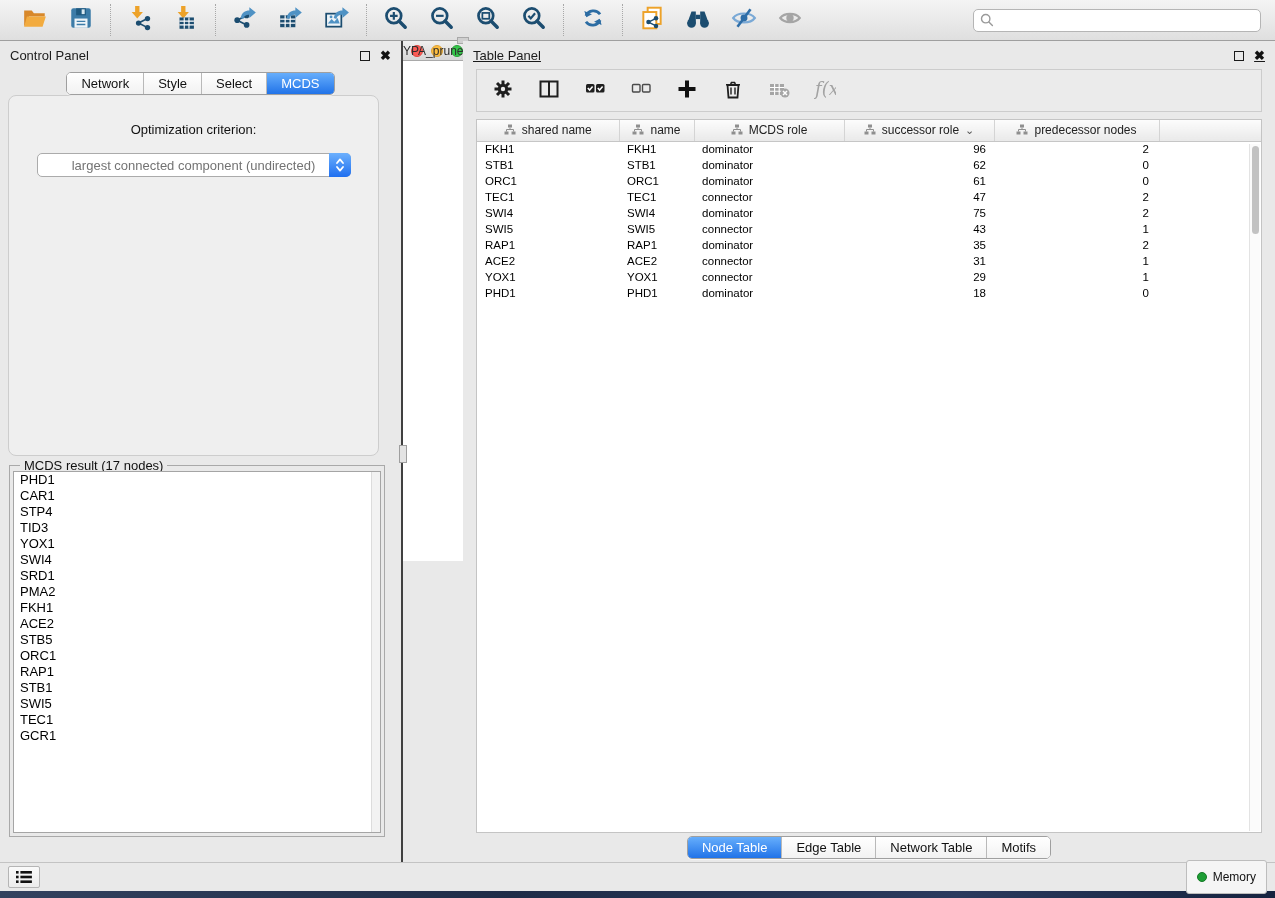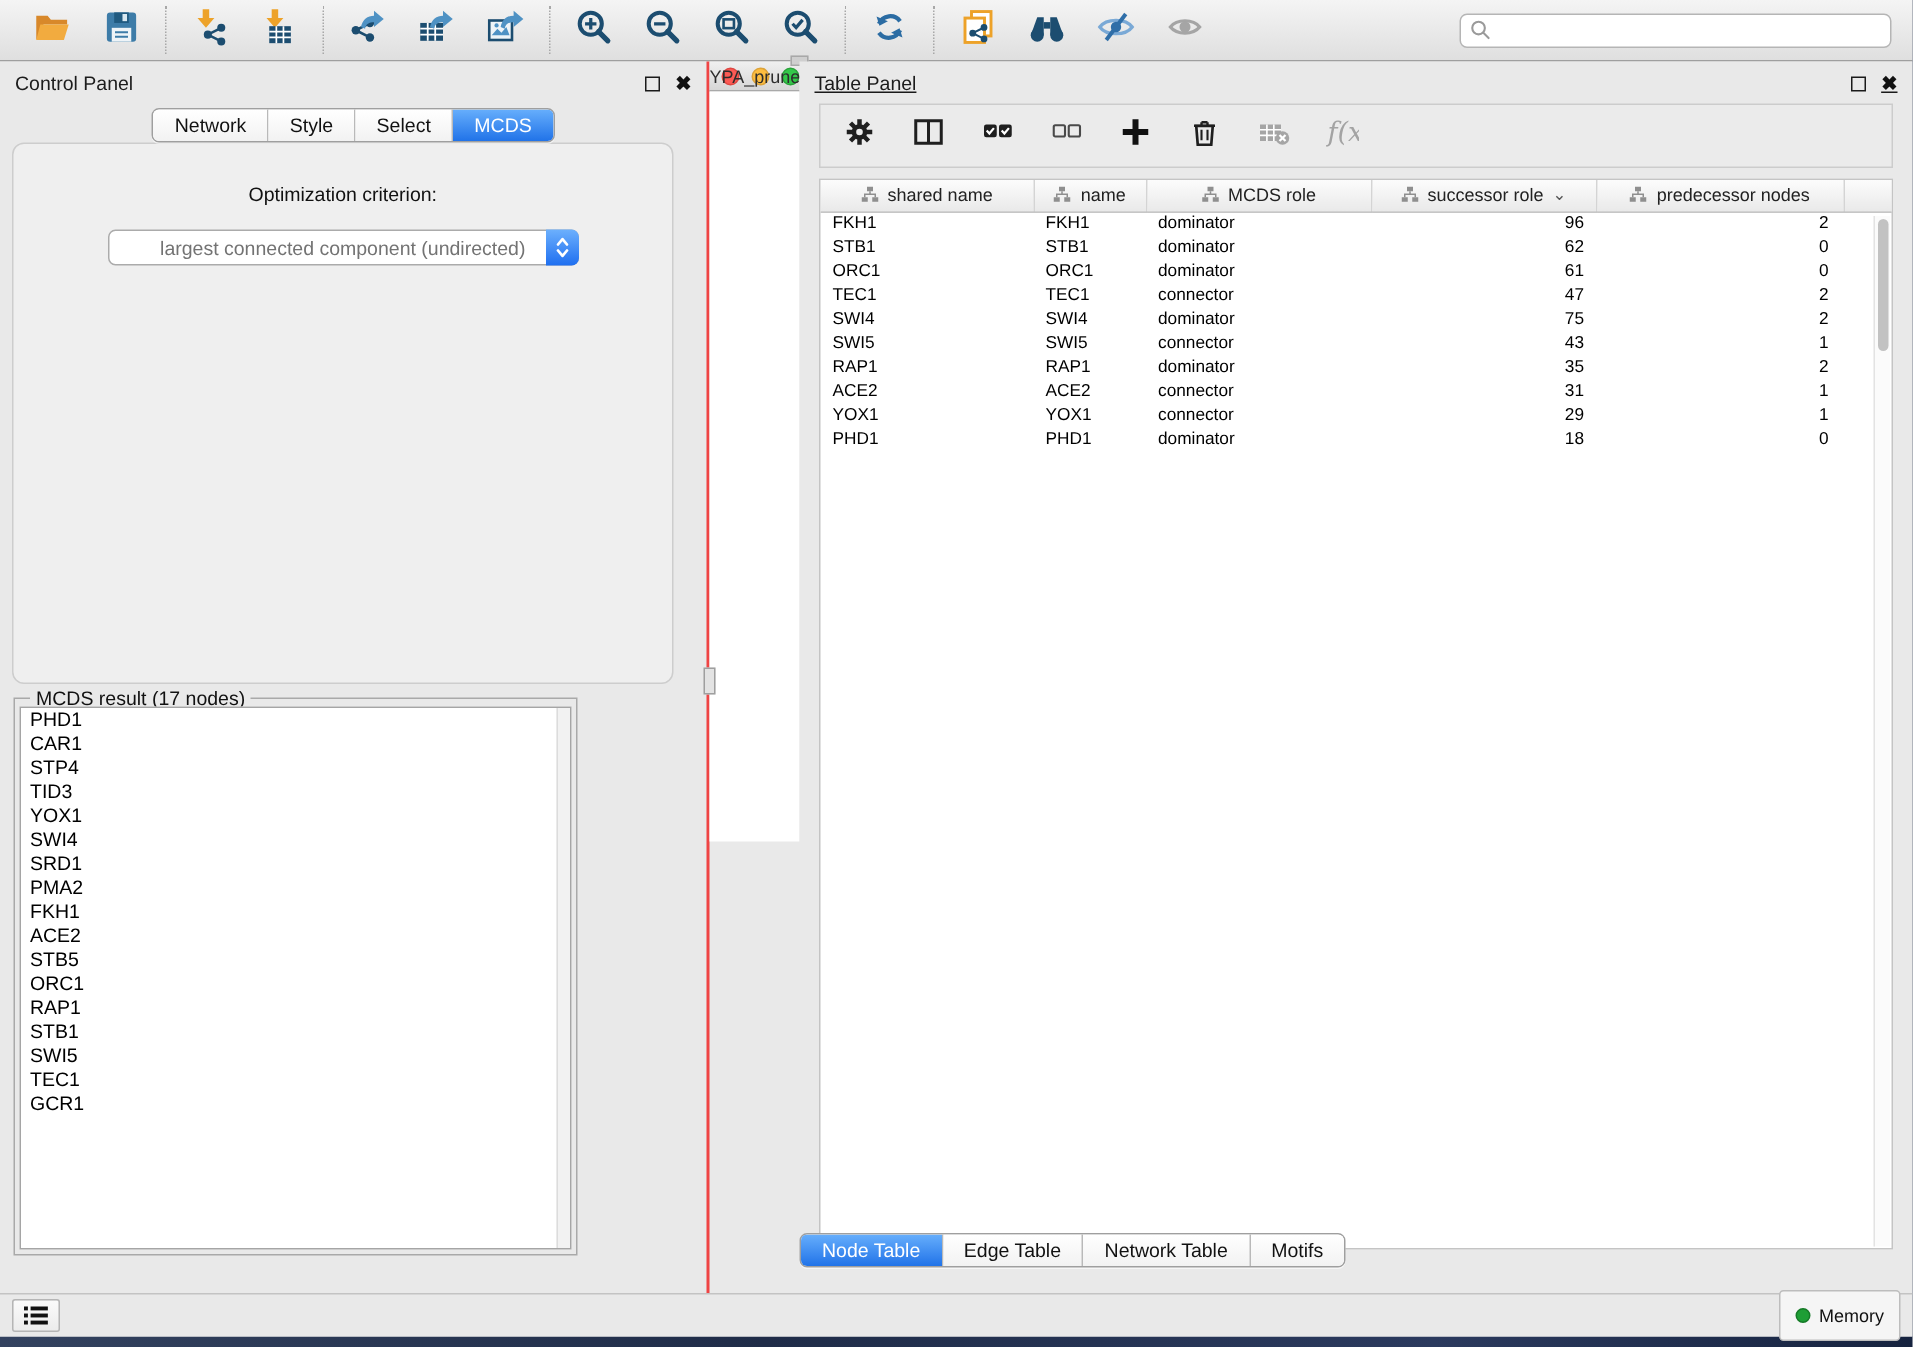--- a/index.html
+++ b/index.html
@@ -26,21 +26,21 @@
   .search-wrap input {
     width:288px; height:23px; border:1px solid #b5b5b5; border-radius:5px;
     background:#fff; padding:0 6px 0 26px; font-size:12px; outline:none;
   }
   .search-icon { position:absolute; left:7px; top:4px; width:14px; height:14px; }
 
   
   .main { position:absolute; left:0; top:41px; right:0; bottom:29px; display:flex; }
 
   
-  .control-panel { width:473px; background:#e9e9e9; border-right:2px solid #ef4444; position:relative; flex:none; }
+  .control-panel { width:403px; background:#e9e9e9; border-right:2px solid #404040; position:relative; flex:none; }
   .panel-titlebar { display:flex; align-items:center; padding:7px 10px 0 10px; font-size:13px; color:#1c1c1c; }
   .panel-winbtns { margin-left:auto; display:flex; gap:10px; align-items:center; }
   .winbtn-float { width:10px; height:10px; border:1.6px solid #1a1a1a; display:inline-block; }
   .winbtn-close { font-size:13px; font-weight:bold; color:#111; line-height:10px; }
   .cp-tabs { position:absolute; left:0; right:0; top:31px; display:flex; justify-content:center; z-index:3; }
   .seg { display:flex; border:1px solid #9f9f9f; border-radius:5px; overflow:hidden; background:#fff; height:23px; box-shadow:0 1px 0 rgba(255,255,255,.6); }
   .seg .seg-item {
     padding:0 14px; font-size:13px; display:flex; align-items:center; background:linear-gradient(#ffffff,#f2f2f2);
     border-right:1px solid #b9b9b9; color:#111; cursor:default; white-space:nowrap;
   }
@@ -131,21 +131,21 @@
   .th-tree-icon svg { width:12px; height:12px; display:block; }
   .sort-chev { color:#555; font-size:11px; line-height:8px; }
   table.node-table td {
     height:16px; font-size:11.5px; color:#000; padding:0 8px;
     white-space:nowrap; overflow:hidden;
   }
   td.num { text-align:right; padding-right:16px;margin-top:48px; }
   .tp-vscroll { position:absolute; top:24px; right:1px; bottom:1px; width:11px; background:#fbfbfb; border-left:1px solid #e3e3e3; }
   .tp-thumb { position:absolute; top:2px; left:1.5px; width:7px; height:88px; background:#c2c2c2; border-radius:4px; }
 
-  .tp-tabs { position:absolute; left:0; right:0; bottom:17px; display:flex; justify-content:flex-start; }
+  .tp-tabs { position:absolute; left:0; right:0; bottom:3px; display:flex; justify-content:center; }
 
   
   .status-bar {
     position:absolute; left:0; right:0; bottom:0; height:29px; background:#e9e9e9;
     border-top:1px solid #c3c3c3; display:flex; align-items:center; padding:0 8px;
   }
   .list-btn {
     width:32px; height:22px; border:1px solid #b5b5b5; background:linear-gradient(#fafafa,#ececec);
     display:flex; align-items:center; justify-content:center; border-radius:2px;
   }

